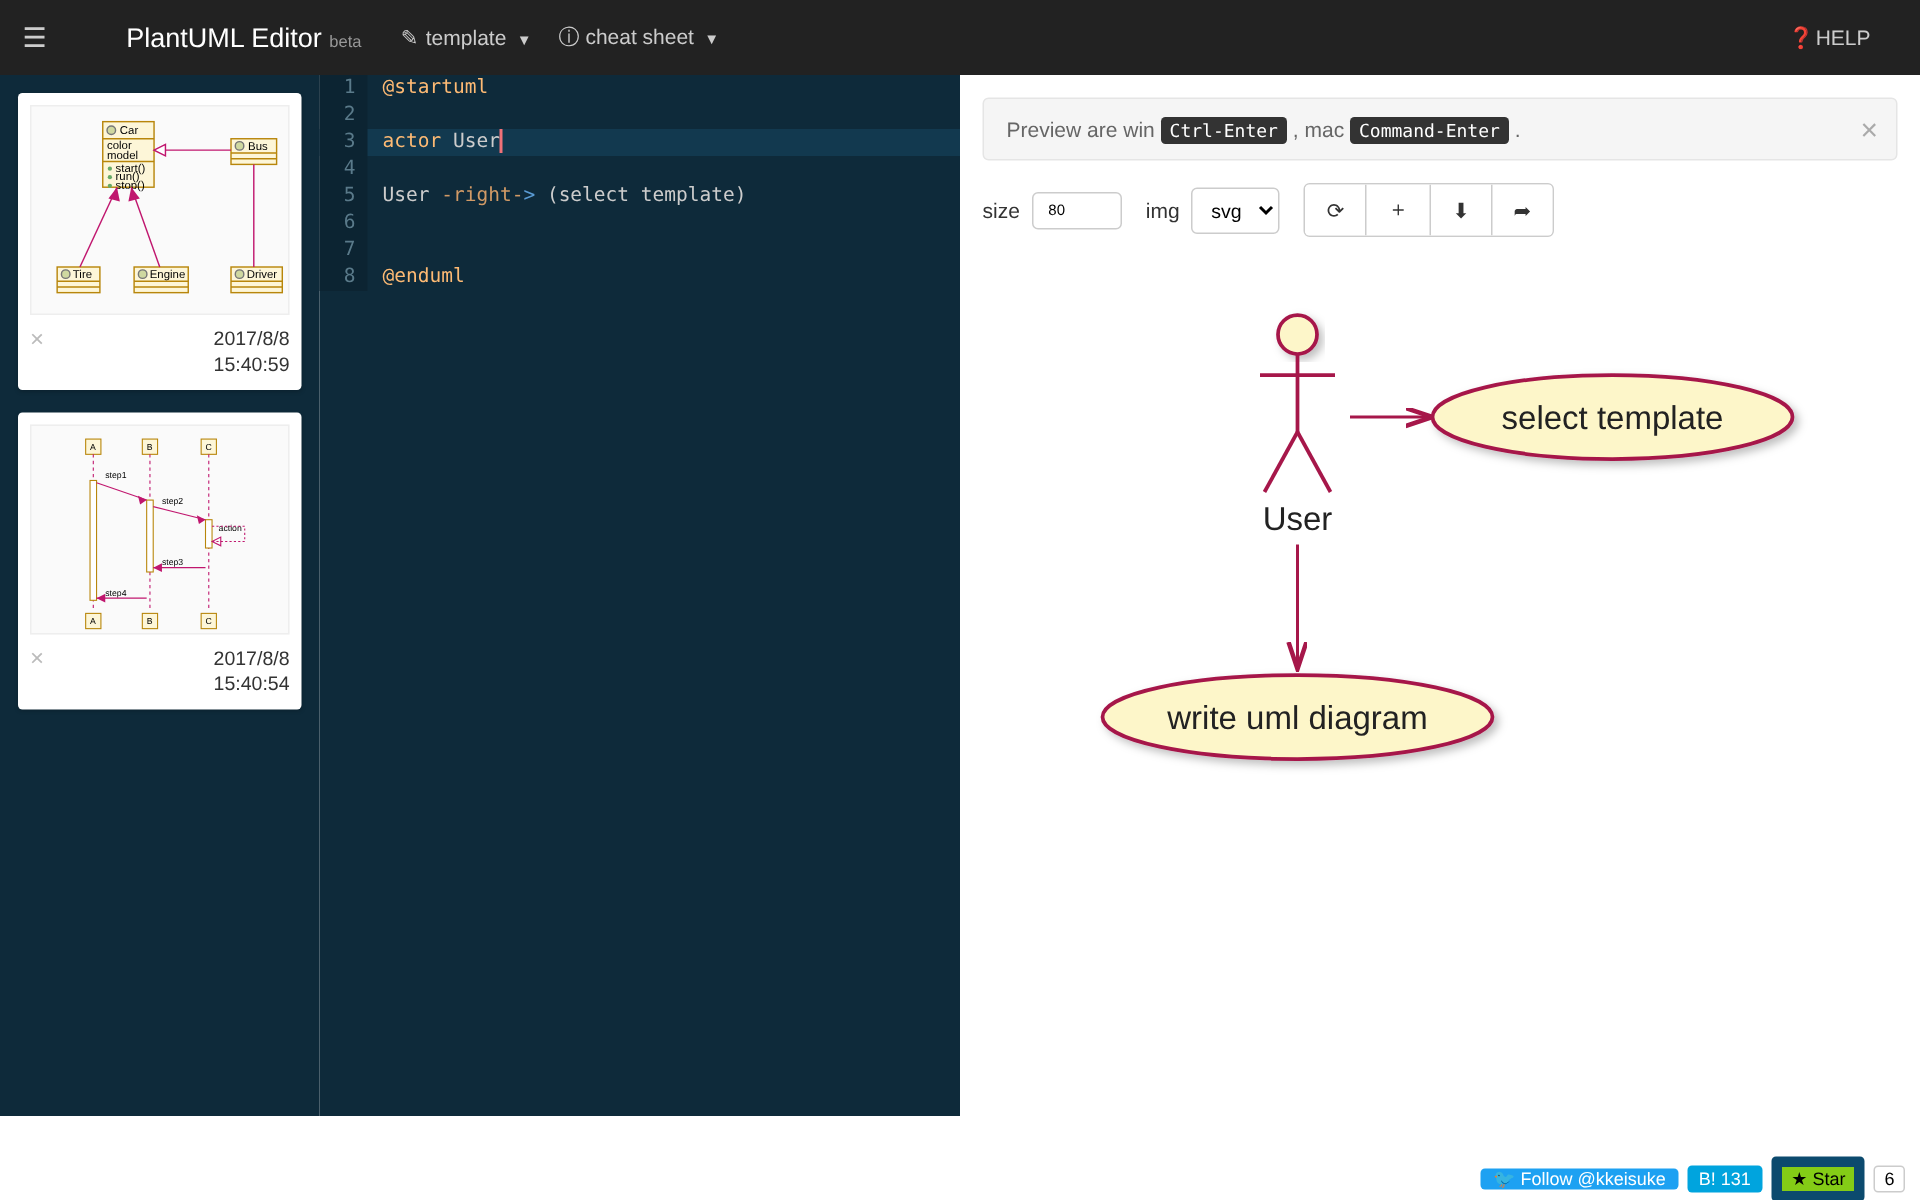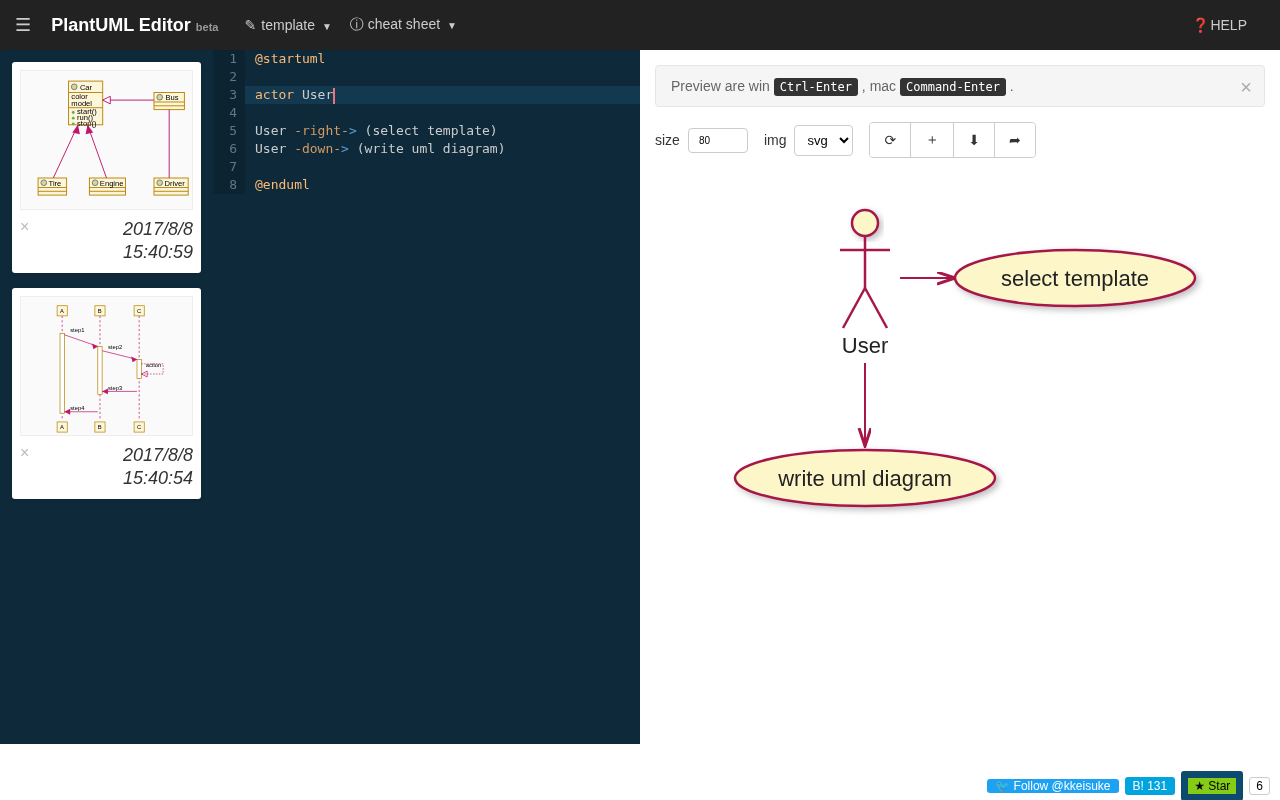--- a/index.html
+++ b/index.html
@@ -1,34 +1,34 @@
 <!DOCTYPE html>
 <html><head>
 <meta charset="utf-8">
 <style>
 * { margin: 0; padding: 0; box-sizing: border-box; }
 body { font-family: -apple-system, BlinkMacSystemFont, "Helvetica Neue", Arial, sans-serif; font-size: 14px; background: #fff; width: 1280px; height: 800px; overflow: hidden; }
 
 .navbar { background: #222; color: #ccc; height: 50px; display: flex; align-items: center; padding: 0 15px; }
 .navbar .hamburger { font-size: 18px; margin-right: 20px; cursor: pointer; }
-.navbar .brand { color: #fff; font-size: 18px; font-weight: 700; margin-right: 25px; }
+.navbar .brand { color: #fff; font-size: 18px; font-weight: 400; margin-right: 25px; margin-left: 33px; }
 .navbar .brand .beta { font-size: 11px; color: #999; }
 .navbar .navlink { color: #ccc; margin-right: 18px; cursor: pointer; font-size: 14px; }
 .navbar .navlink .caret { font-size: 10px; margin-left: 3px; }
 .navbar .help { margin-left: auto; color: #ccc; cursor: pointer; }
 .nav-icon { display: inline-block; width: 14px; text-align: center; }
 
 .content { display: flex; height: 694px; }
 
 .sidebar { width: 213px; background: #0e2a3a; padding: 12px; overflow-y: auto; }
 .card { background: #fff; border-radius: 3px; margin-bottom: 15px; padding: 8px; box-shadow: 0 1px 3px rgba(0,0,0,0.2); }
 .card .thumb { width: 100%; height: 140px; background: #fafafa; border: 1px solid #eee; }
 .card .meta { display: flex; align-items: flex-start; margin-top: 8px; }
 .card .meta .del { color: #bbb; font-size: 16px; cursor: pointer; margin-right: auto; }
-.card .meta .dt { text-align: left; font-size: 18px; color: #333; line-height: 1.3; font-style: italic; }
+.card .meta .dt { text-align: left; font-size: 13px; color: #333; line-height: 1.3; }
 
 .editor { flex: 0 0 427px; background: #0e2a3a; color: #ccc; font-family: Menlo, Monaco, Consolas, monospace; font-size: 13px; }
 .gutter { display: inline-block; width: 32px; text-align: right; color: #5a7a8a; padding-right: 8px; background: #0c2432; user-select: none; }
 .codeline { display: flex; height: 18px; line-height: 18px; }
 .codeline.active { background: #12394f; }
 .linecode { padding-left: 10px; white-space: pre; }
 .tok-kw { color: #fdba74; }
 .tok-op { color: #d19a66; }
 .tok-sym { color: #5a9bd4; }
 .cursor { border-left: 2px solid #f07178; height: 16px; display: inline-block; vertical-align: middle; }
@@ -205,21 +205,20 @@
     <div class="codeline">
         <span class="gutter">4</span>
         <span class="linecode"></span>
       </div>
     <div class="codeline">
         <span class="gutter">5</span>
         <span class="linecode">User <span class="tok-op">-right-</span><span class="tok-sym">&gt;</span> (select template)</span>
       </div>
     <div class="codeline">
         <span class="gutter">6</span>
-        <span class="linecode">User <span class="tok-op">-down-</span><span class="tok-sym">&gt;</span> (write uml diagram)</span>
       </div>
     <div class="codeline">
         <span class="gutter">7</span>
         <span class="linecode"></span>
       </div>
     <div class="codeline">
         <span class="gutter">8</span>
         <span class="linecode"><span class="tok-kw">@enduml</span></span>
       </div>
   </div>

